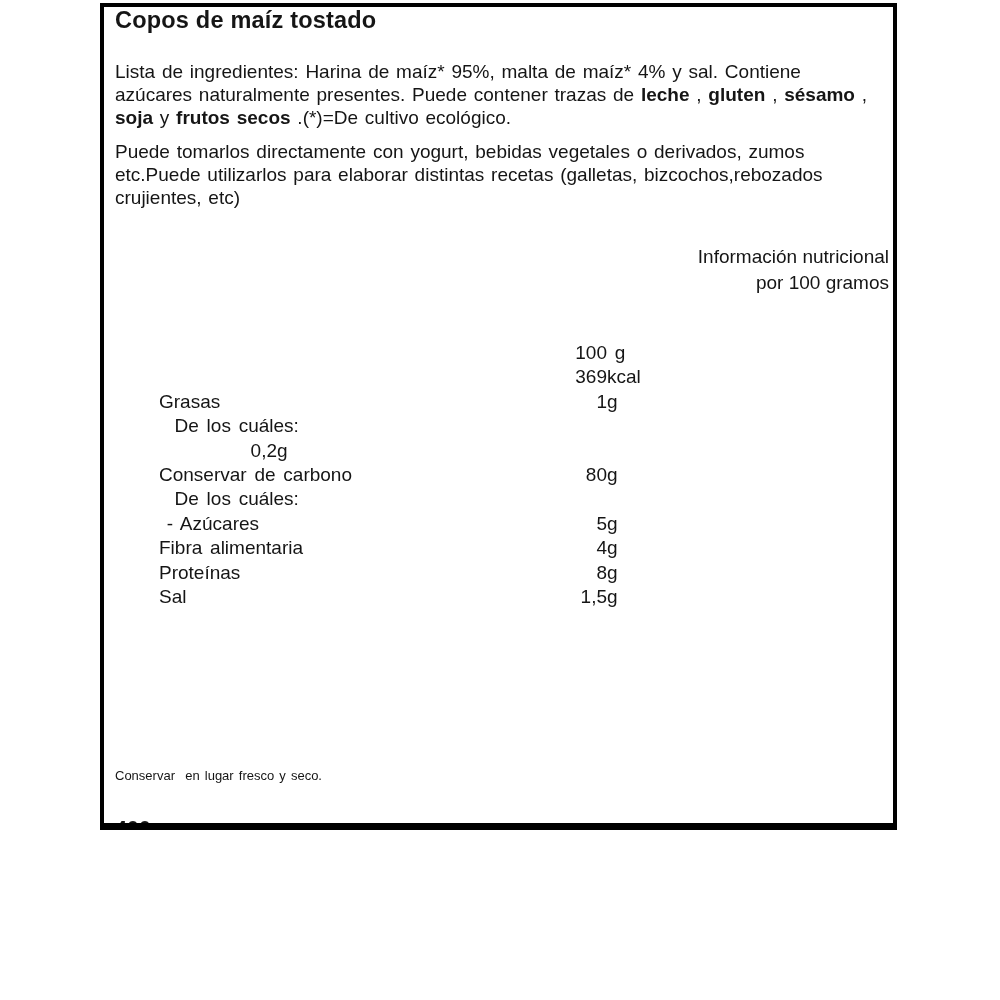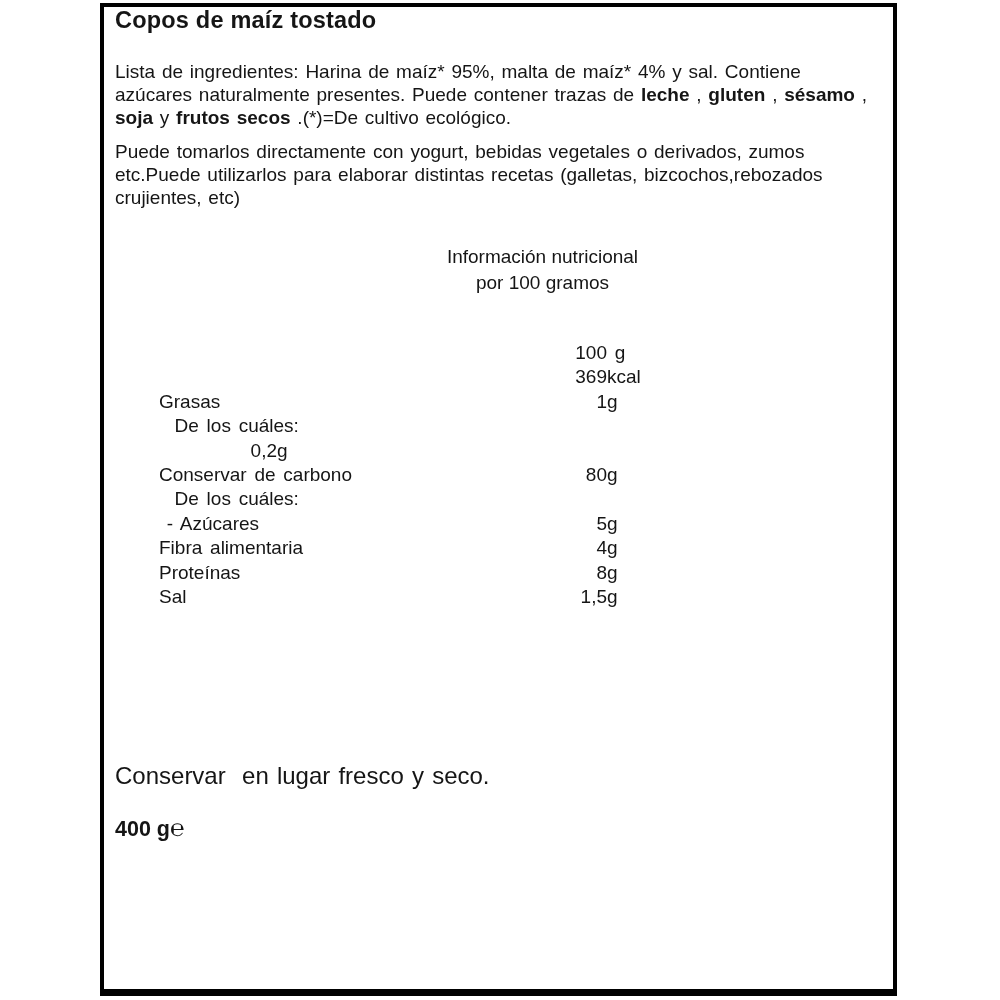--- a/index.html
+++ b/index.html
@@ -9,21 +9,21 @@
     height: 1000px;
     background: #ffffff;
     font-family: "Liberation Sans", "DejaVu Sans", sans-serif;
     color: #151515;
   }
   .frame {
     position: absolute;
     left: 100px;
     top: 3px;
     width: 797px;
-    height: 993px;
+    height: 827px;
     box-sizing: border-box;
     border: 4px solid #000;
     border-bottom-width: 7px;
     background: #fff;
     overflow: hidden;
   }
   .frame * { position: absolute; margin: 0; }
 
   .title {
     top: -2px;
@@ -47,21 +47,21 @@
   .seg { position: static; }
 
   .nut-heading {
     top: 237px;
     left: 92px;
     right: 4px;
     text-align: center;
     font-size: 19px;
     line-height: 26px;
   }
-  .nut-heading div { position: static; }
+  .nut-heading div { position: static; text-align: right; }
 
   .nut-table {
     top: 334px;
     left: 11px;
     right: 4px;
     font-size: 19px;
     word-spacing: 2.5px;
   }
   .nrow {
     position: static;
@@ -72,21 +72,21 @@
     margin-left: 44px;
   }
   .nrow span { position: static; }
   .nlabel { width: 330px; }
   .nnum   { width: 118px; text-align: right; }
   .nunit  { text-align: left; }
 
   .storage {
     top: 757px;
     left: 11px;
-    font-size: 24px;
+    font-size: 13px;
     line-height: 23px;
     white-space: pre-wrap;
     word-spacing: 1.5px;
   }
   .weight {
     top: 808px;
     left: 11px;
     font-size: 21.5px;
     line-height: 26px;
     font-weight: bold;

